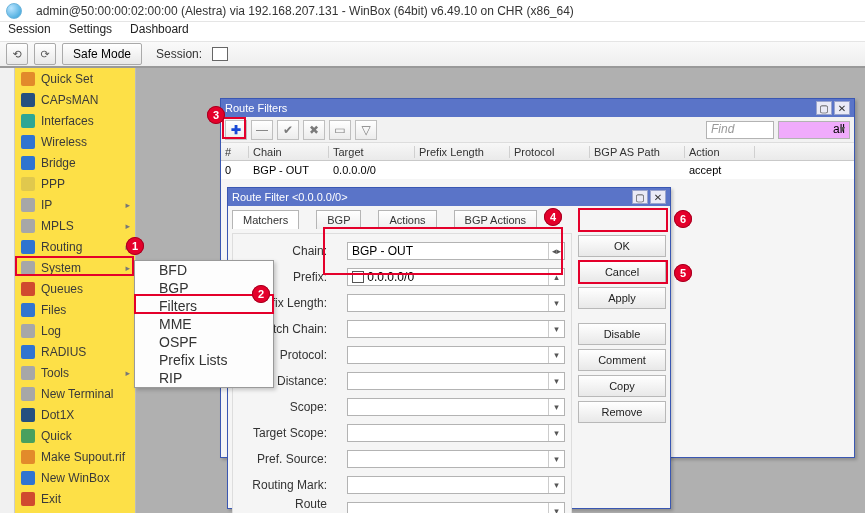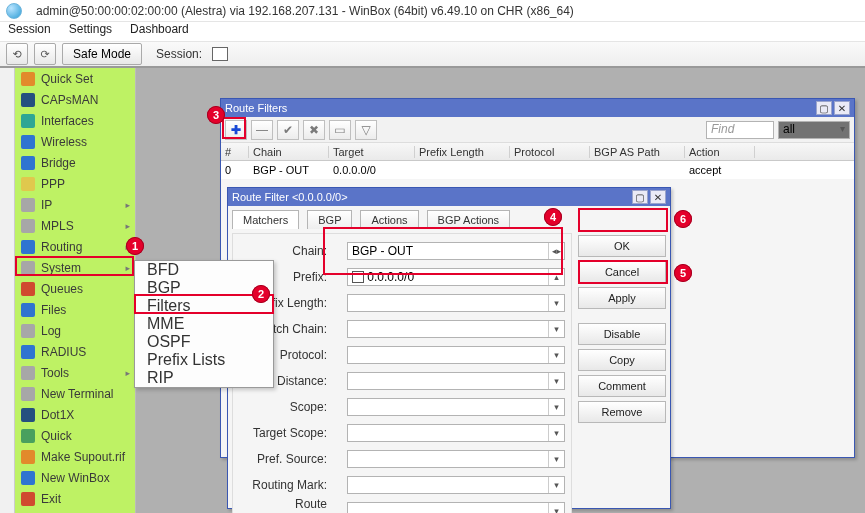--- a/index.html
+++ b/index.html
@@ -11,66 +11,66 @@
   .menubar { height:20px; display:flex; align-items:flex-start; gap:18px; padding:0 8px; color:#222; border-bottom:1px solid #e5e5e5; }
 
   .toolbar { height:26px; display:flex; align-items:center; gap:6px; padding:2px 6px; border-bottom:2px solid #999; background:linear-gradient(#fafafa,#eee); }
   .tbtn { width:22px; height:22px; border:1px solid #aaa; background:linear-gradient(#fff,#e8e8e8); display:inline-flex; align-items:center; justify-content:center; font-size:11px; color:#555; border-radius:2px; }
   .safemode { height:22px; border:1px solid #aaa; background:linear-gradient(#fff,#e8e8e8); padding:0 10px; display:inline-flex; align-items:center; border-radius:2px; }
   .session-lbl { margin-left:8px; color:#333; }
   .session-box { width:16px; height:14px; border:1px solid #666; background:#fff; display:inline-block; vertical-align:middle; margin-left:4px; }
 
   .body { position:relative; height:calc(513px - 22px - 20px - 26px); }
 
-  .sidebar { position:absolute; left:0; top:0; width:136px; height:100%; background:#bef264; border-right:1px solid #bbb; }
+  .sidebar { position:absolute; left:0; top:0; width:136px; height:100%; background:#fde047; border-right:1px solid #bbb; }
   .handle { position:absolute; left:0; top:0; width:15px; height:100%; background:#f1f1f1; border-right:1px solid #ccc; }
   .menu { position:absolute; left:15px; top:0; width:121px; }
   .mi { height:21px; display:flex; align-items:center; gap:6px; padding:0 6px; color:#3a3a3a; white-space:nowrap; cursor:default; }
   .caret { margin-left:auto; color:#777; font-size:9px; }
   .ico { width:14px; height:14px; display:inline-block; border-radius:2px; }
 
   .client { position:absolute; left:136px; top:0; right:0; bottom:0; background:#b0b0b0; }
 
   .win { position:absolute; background:#f5f5f5; border:1px solid #3a57b2; box-shadow:2px 2px 3px rgba(0,0,0,.2); }
   .win .wtitle { height:18px; background:#5a74c8; color:#fff; font-size:11px; display:flex; align-items:center; padding:0 4px; }
   .win .wtitle .wlbl { flex:1; }
   .wbtn { width:16px; height:14px; background:#eaeaf6; border:1px solid #9aa4cc; margin-left:2px; display:inline-flex; align-items:center; justify-content:center; color:#333; font-size:10px; }
 
   
   .rf-toolbar { height:26px; background:#f2f2f2; border-bottom:1px solid #ddd; display:flex; align-items:center; gap:4px; padding:0 4px; }
   .rf-toolbar .sq { width:22px; height:20px; border:1px solid #bfbfbf; background:linear-gradient(#fff,#ececec); display:inline-flex; align-items:center; justify-content:center; color:#7a7a7a; font-size:12px; }
   .rf-toolbar .right { margin-left:auto; display:flex; align-items:center; gap:4px; }
   .find { width:68px; height:18px; border:1px solid #b3b3b3; color:#999; font-style:italic; padding:0 4px; background:#fff; }
-  .dd { height:18px; border:1px solid #b3b3b3; background:#737373; padding:0 4px; min-width:72px; position:relative; }
+  .dd { height:18px; border:1px solid #b3b3b3; background:#f0abfc; padding:0 4px; min-width:72px; position:relative;text-align:right; }
   .dd::after { content:"▾"; position:absolute; right:4px; top:1px; color:#555; font-size:10px; }
   .grid { background:#fff; }
   .grid-head, .grid-row { display:grid; grid-template-columns:28px 80px 86px 95px 80px 95px 70px 1fr; height:18px; align-items:center; font-size:11px; }
   .grid-head { background:linear-gradient(#f7f7f7,#eaeaea); border-bottom:1px solid #c9c9c9; }
   .gh { padding:0 4px; border-right:1px solid #d0d0d0; color:#333; overflow:hidden; white-space:nowrap; }
   .gc { padding:0 4px; overflow:hidden; white-space:nowrap; }
 
   
   .dlg-body { display:flex; padding:4px; gap:6px; }
-  .tabs { display:flex; gap:8px; margin:4px 4px 0 4px; }
+  .tabs { display:flex; gap:17px; margin:4px 4px 0 4px; }
   .tab { padding:3px 10px; border:1px solid #b5b5b5; border-bottom:none; background:linear-gradient(#fff,#eee); font-size:11px; color:#333; }
   .tab.active { background:#fff; position:relative; z-index:2; }
   .form-area { flex:1; background:#f5f5f5; border:1px solid #ddd; padding:6px 6px 2px 6px; }
   .row { display:flex; align-items:center; gap:20px; margin-bottom:4px; height:22px; }
   .lbl { width:88px; text-align:right; color:#333; }
   .fld { flex:1; height:18px; border:1px solid #b3b3b3; background:#fff; position:relative; }
   .fld.empty { background:#fff; }
   .fld .inner { position:absolute; left:2px; right:18px; top:1px; bottom:1px; display:flex; align-items:center; padding:0 2px; }
   .spin { position:absolute; right:0; top:0; width:16px; height:100%; border-left:1px solid #ccc; display:flex; align-items:center; justify-content:center; color:#555; font-size:9px; }
   .checkbox { width:12px; height:12px; border:1px solid #555; background:#fff; }
   .btncol { width:88px; display:flex; flex-direction:column; gap:4px; padding-top:2px; }
   .btn { height:22px; border:1px solid #b8b8b8; background:linear-gradient(#fff,#e8e8e8); font-size:11px; display:flex; align-items:center; justify-content:center; color:#222; }
 
   
   .submenu { position:absolute; background:#fdfdfd; border:1px solid #9a9a9a; box-shadow:2px 2px 4px rgba(0,0,0,.2); }
-  .submenu .smi { height:18px; display:flex; align-items:center; padding:0 12px; font-size:16px; color:#333; }
+  .submenu .smi { height:18px; display:flex; align-items:center; padding:0 24px; font-size:14px; color:#333; }
 
   
   .redbox { position:absolute; border:2px solid #e4002b; pointer-events:none; }
   .badge { position:absolute; width:18px; height:18px; border-radius:50%; background:#e4002b; color:#fff; font-size:11px; font-weight:bold; display:flex; align-items:center; justify-content:center; pointer-events:none; box-shadow:0 0 0 1px #a30020 inset; }
 
   
   .ic-blue{background:#2f74d0}.ic-red{background:#d04a2f}.ic-green{background:#49a05e}.ic-teal{background:#2ea694}.ic-grey{background:#a7a7a7}.ic-orange{background:#e28a2b}.ic-dkblue{background:#25507f}.ic-yellow{background:#e0c84d}
 </style>
 </head>
 <body>
@@ -320,22 +320,22 @@
                 </div>
               </div>
 
           </div>
           <div class="btncol">
             <div class="btn">OK</div>
             <div class="btn">Cancel</div>
             <div class="btn">Apply</div>
             <div style="height:6px"></div>
             <div class="btn">Disable</div>
+            <div class="btn">Comment</div>
             <div class="btn">Copy</div>
-            <div class="btn">Comment</div>
             <div class="btn">Remove</div>
           </div>
         </div>
       </div>
 
     </div>
 
     <div class="submenu" style="left:134px; top:192px; width:140px;">
       <div class="smi">BFD</div>
       <div class="smi">BGP</div>

